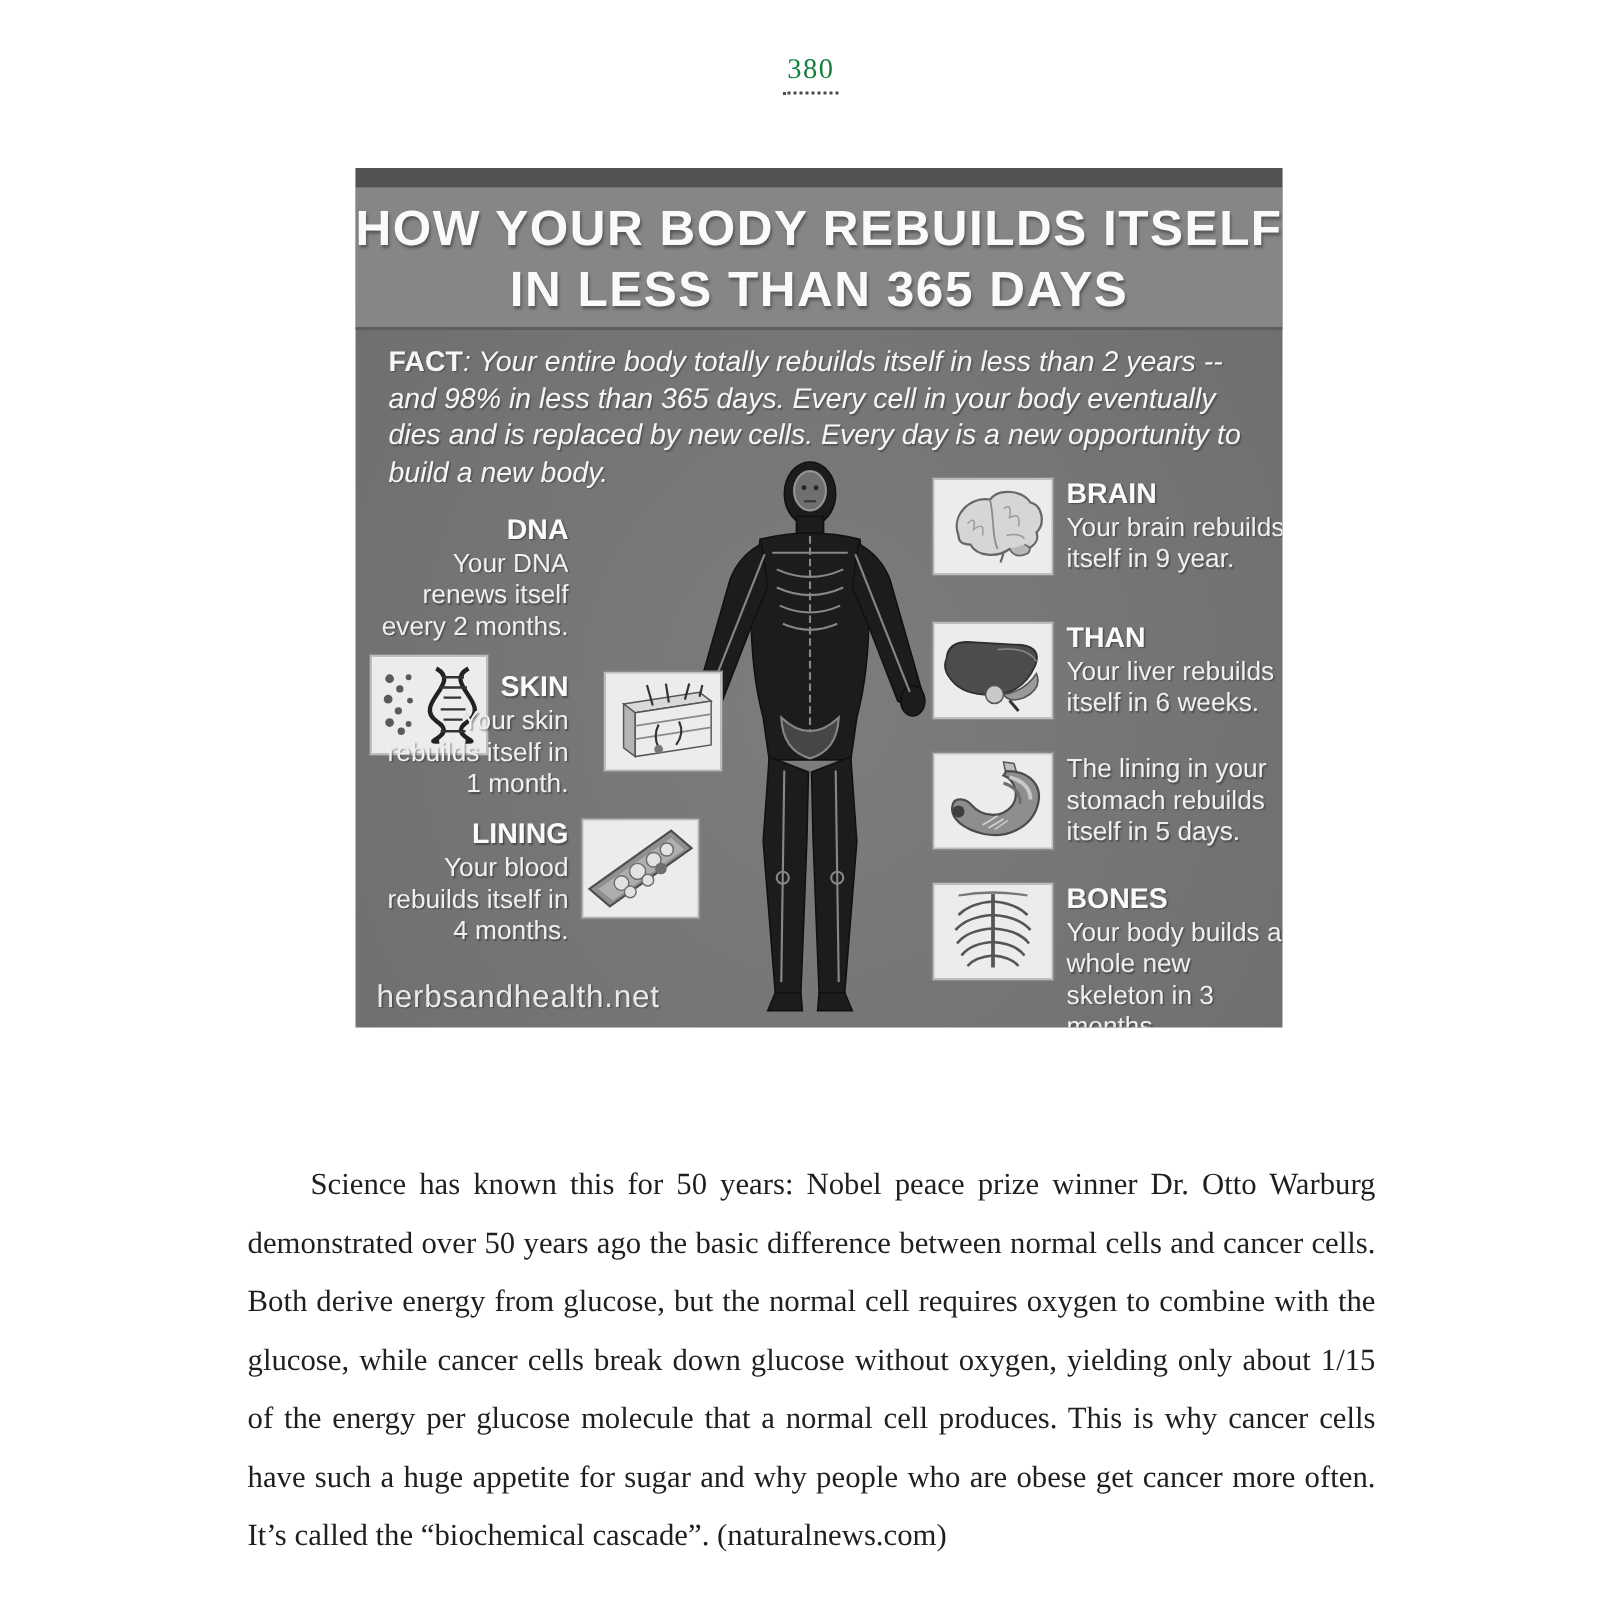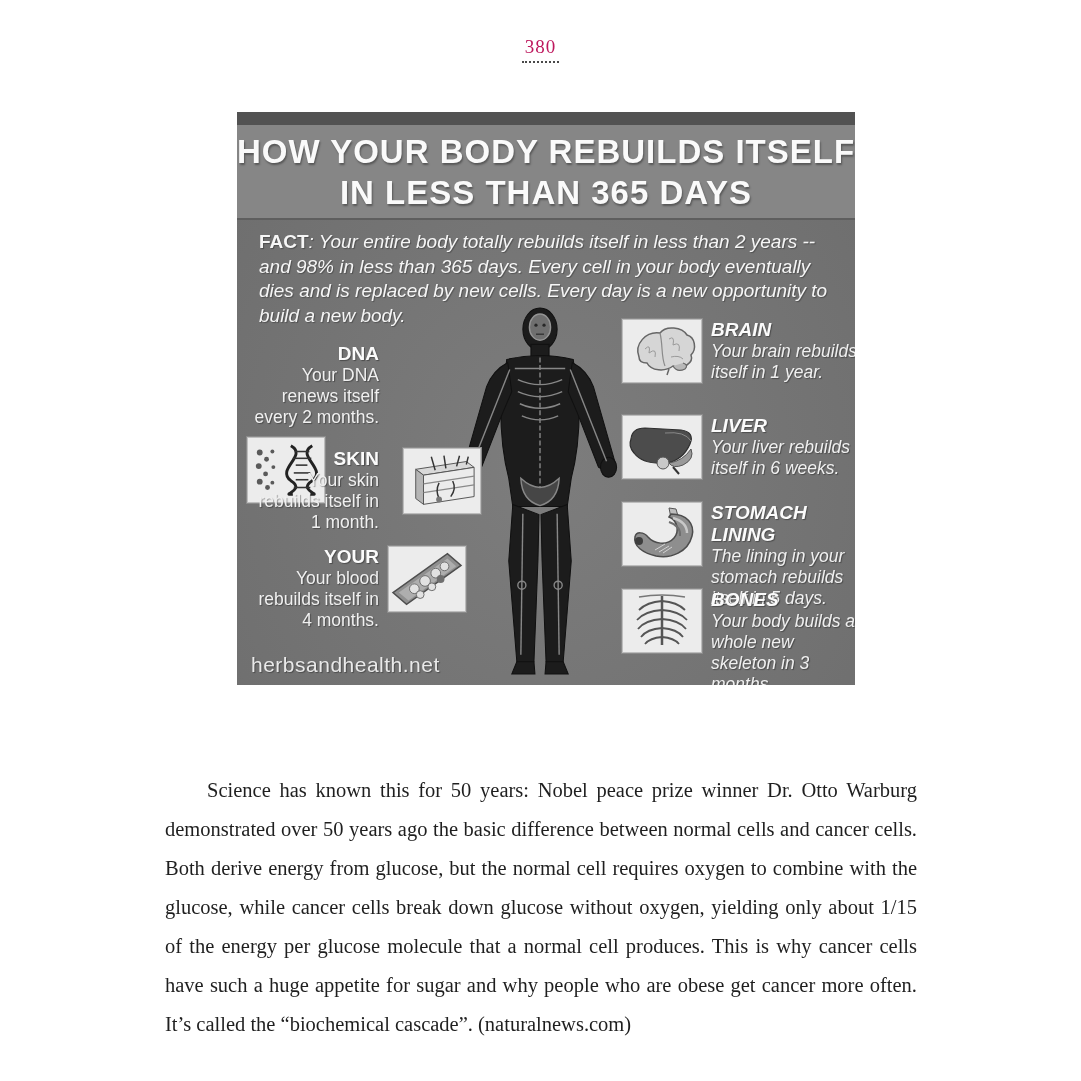--- a/index.html
+++ b/index.html
@@ -1,21 +1,21 @@
 <!DOCTYPE html>
 <html><head>
 <meta charset="utf-8">
 <style>
   html,body{margin:0;padding:0;background:#fff;}
   .page{position:relative;width:1081px;height:1081px;background:#ffffff;overflow:hidden;
         font-family:"Liberation Serif", serif;}
 
   
   .pageno-wrap{position:absolute;top:36px;left:0;width:100%;text-align:center;}
-  .pageno{display:inline-block;font-size:19px;color:#be185d;letter-spacing:1px;
+  .pageno{display:inline-block;font-size:19px;color:#15803d;letter-spacing:1px;
           border-bottom:2px dotted #4a4a4a;padding:0 3px 3px;}
 
   
   .info{position:absolute;left:237px;top:112px;width:618px;height:573px;
         background:radial-gradient(ellipse at 50% 62%, #7d7d7d 0%, #747474 55%, #6d6d6d 100%);
         font-family:"Liberation Sans", sans-serif;color:#f2f2f2;overflow:hidden;}
   .info-topstrip{position:absolute;left:0;top:0;width:100%;height:13px;background:#525252;}
   .info-titleband{position:absolute;left:0;top:13px;width:100%;height:93px;background:#868686;
                   border-bottom:2px solid #5e5e5e;display:flex;flex-direction:column;
                   justify-content:center;align-items:center;}
@@ -29,21 +29,21 @@
 
   .item{position:absolute;display:flex;gap:9px;align-items:flex-start;}
   .item .txt{text-shadow:1px 1px 1px rgba(0,0,0,0.35);}
   .item .t-title{font-weight:bold;font-size:19px;line-height:22px;color:#fbfbfb;}
   .item .t-body{font-size:17.5px;line-height:21px;color:#f0f0f0;}
   .thumb{flex:none;background:#ececec;border:1px solid #bdbdbd;box-shadow:0 0 0 1px #8a8a8a;
          display:flex;align-items:center;justify-content:center;overflow:hidden;}
   .left-item{left:10px;}
   .left-item .txt{width:132px;text-align:right;}
   .left-item .thumb{width:76px;height:64px;}
-  .right-item{left:385px;font-style:italic;}
+  .right-item{left:385px;}
   .right-item .txt{width:152px;text-align:left;}
   .right-item .thumb{width:78px;height:62px;}
 
   .watermark{position:absolute;left:14px;bottom:8px;font-size:21px;color:#e9e9e9;
              text-shadow:1px 1px 1px rgba(0,0,0,0.35);letter-spacing:0.5px;}
 
   
   .bodytext{position:absolute;left:165px;top:750px;width:752px;font-size:20.5px;
             line-height:39px;color:#1f1f1f;text-align:justify;text-indent:42px;}
 </style>
@@ -157,21 +157,21 @@
             <path d="M34 30 Q30 38 34 46"></path>
               <path d="M48 28 Q52 36 46 44"></path>
           </g>
           <circle cx="34" cy="47" r="3" fill="#777"></circle>
         </svg>
       </div>
     </div>
 
     <div class="item left-item" style="top:434px;">
       <div class="txt">
-        <div class="t-title">YOUR</div>
+        <div class="t-title">LINING</div>
         <div class="t-body">Your blood rebuilds itself in 4 months.</div>
       </div>
       <div class="thumb">
         <svg width="72" height="58" viewBox="0 0 74 56">
           <polygon points="2,42 58,2 72,14 16,54" fill="#8f8f8f" stroke="#4e4e4e" stroke-width="1.5"></polygon>
           <polygon points="8,42 58,7 67,15 18,50" fill="#aeaeae"></polygon>
           <g fill="#e2e2e2" stroke="#6d6d6d" stroke-width="1">
             <circle cx="24" cy="38" r="5"></circle>
               <circle cx="35" cy="30" r="5.5"></circle>
               <circle cx="46" cy="22" r="5"></circle>
@@ -193,55 +193,54 @@
             <path d="M20 26 Q26 20 24 30 Q32 24 30 34"></path>
             <path d="M44 16 Q50 12 48 22 Q56 18 54 28"></path>
             <path d="M46 34 Q54 32 58 36"></path>
           </g>
           <path d="M48 43 Q52 50 60 46 Q64 42 58 40" fill="#b8b8b8" stroke="#666" stroke-width="1.2"></path>
           <path d="M44 46 L42 52" stroke="#666" stroke-width="1.5"></path>
         </svg>
       </div>
       <div class="txt">
         <div class="t-title">BRAIN</div>
-        <div class="t-body">Your brain rebuilds itself in 1 year.</div>
+        <div class="t-body">Your brain rebuilds itself in 9 year.</div>
       </div>
     </div>
 
     <div class="item right-item" style="top:303px;">
       <div class="thumb">
         <svg width="74" height="56" viewBox="0 0 74 56">
           <path d="M6 20 Q7 9 20 9 L56 11 Q70 13 65 25 Q58 41 42 44 Q18 46 9 34 Q3 27 6 20 Z" fill="#4c4c4c" stroke="#2e2e2e" stroke-width="1.2"></path>
           <path d="M40 14 Q60 12 66 22" stroke="#888" stroke-width="1" fill="none"></path>
           <path d="M44 44 Q58 42 66 30 Q70 40 58 46 Q48 50 44 44 Z" fill="#9a9a9a" stroke="#555" stroke-width="1"></path>
           <circle cx="38" cy="44" r="6" fill="#c9c9c9" stroke="#555" stroke-width="1"></circle>
           <path d="M48 48 L54 55" stroke="#333" stroke-width="2"></path>
         </svg>
       </div>
       <div class="txt">
-        <div class="t-title">LIVER</div>
+        <div class="t-title">THAN</div>
         <div class="t-body">Your liver rebuilds itself in 6 weeks.</div>
       </div>
     </div>
 
     <div class="item right-item" style="top:390px;">
       <div class="thumb">
         <svg width="74" height="56" viewBox="0 0 74 56">
           <path d="M44 2 L51 3 L53 10 L46 12 Z" fill="#bdbdbd" stroke="#555" stroke-width="1"></path>
           <path d="M46 8 C62 8 70 18 67 30 C63 46 46 53 31 50 C18 47 8 40 10 31 C11 25 19 26 23 31 C29 38 42 40 49 32 C55 25 52 14 44 11 Z" fill="#8e8e8e" stroke="#4c4c4c" stroke-width="1.5"></path>
           <path d="M48 12 Q62 16 62 27" stroke="#c8c8c8" stroke-width="2.5" fill="none"></path>
           <path d="M44 16 Q56 20 55 30" stroke="#6e6e6e" stroke-width="2" fill="none"></path>
           <circle cx="14" cy="35" r="4" fill="#3e3e3e"></circle>
           <g stroke="#d2d2d2" stroke-width="1" fill="none">
             <path d="M30 44 L40 38 M34 46 L44 40 M38 47 L47 41"></path>
           </g>
         </svg>
       </div>
       <div class="txt">
-        <div class="t-title">STOMACH LINING</div>
         <div class="t-body">The lining in your stomach rebuilds itself in 5 days.</div>
       </div>
     </div>
 
     <div class="item right-item" style="top:477px;">
       <div class="thumb">
         <svg width="74" height="56" viewBox="0 0 74 56">
           <path d="M37 3 V52" stroke="#555" stroke-width="2.5" fill="none"></path>
           <g stroke="#555" stroke-width="1.8" fill="none">
             <path d="M37 8 Q22 9 14 17 M37 8 Q52 9 60 17"></path>

